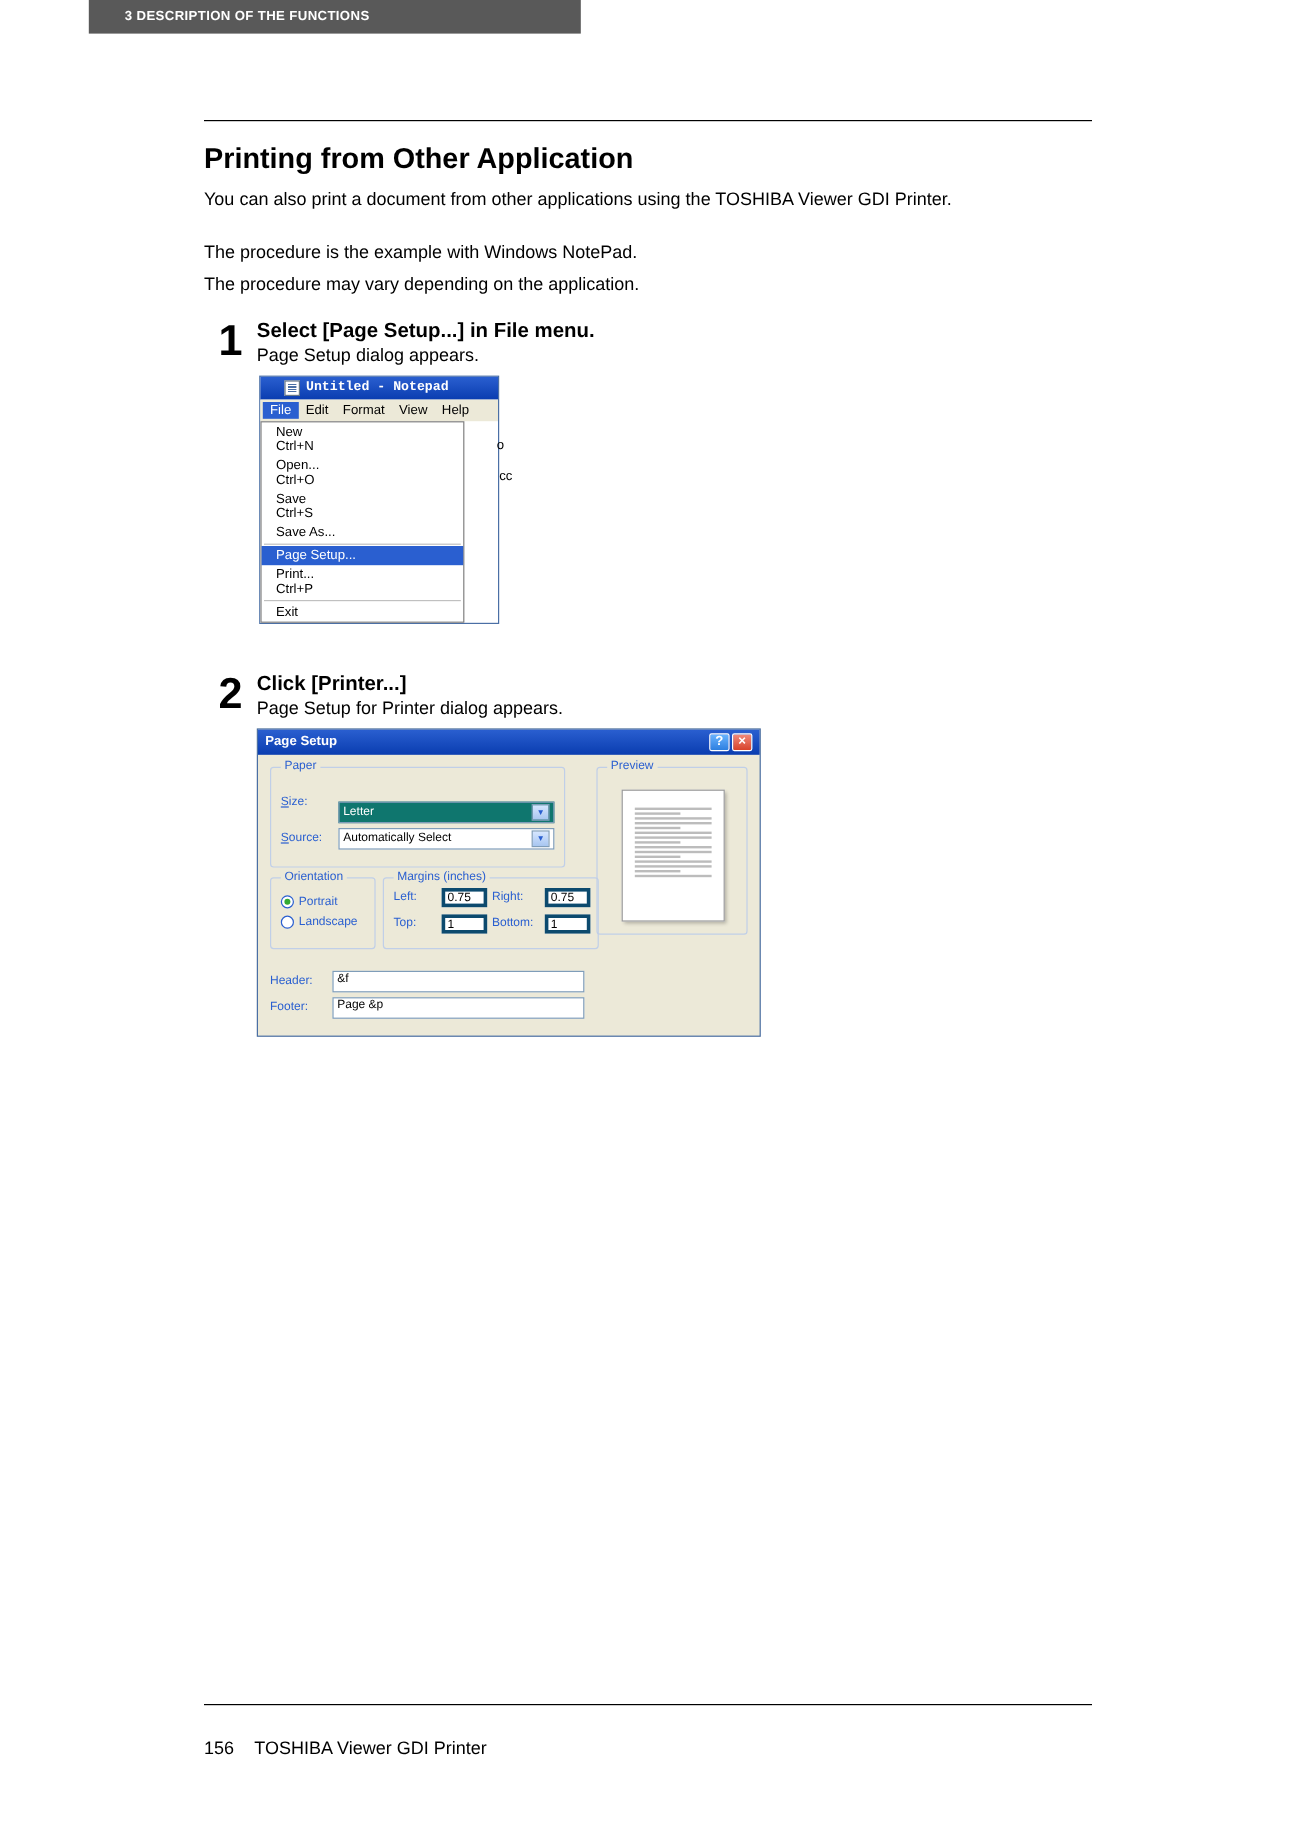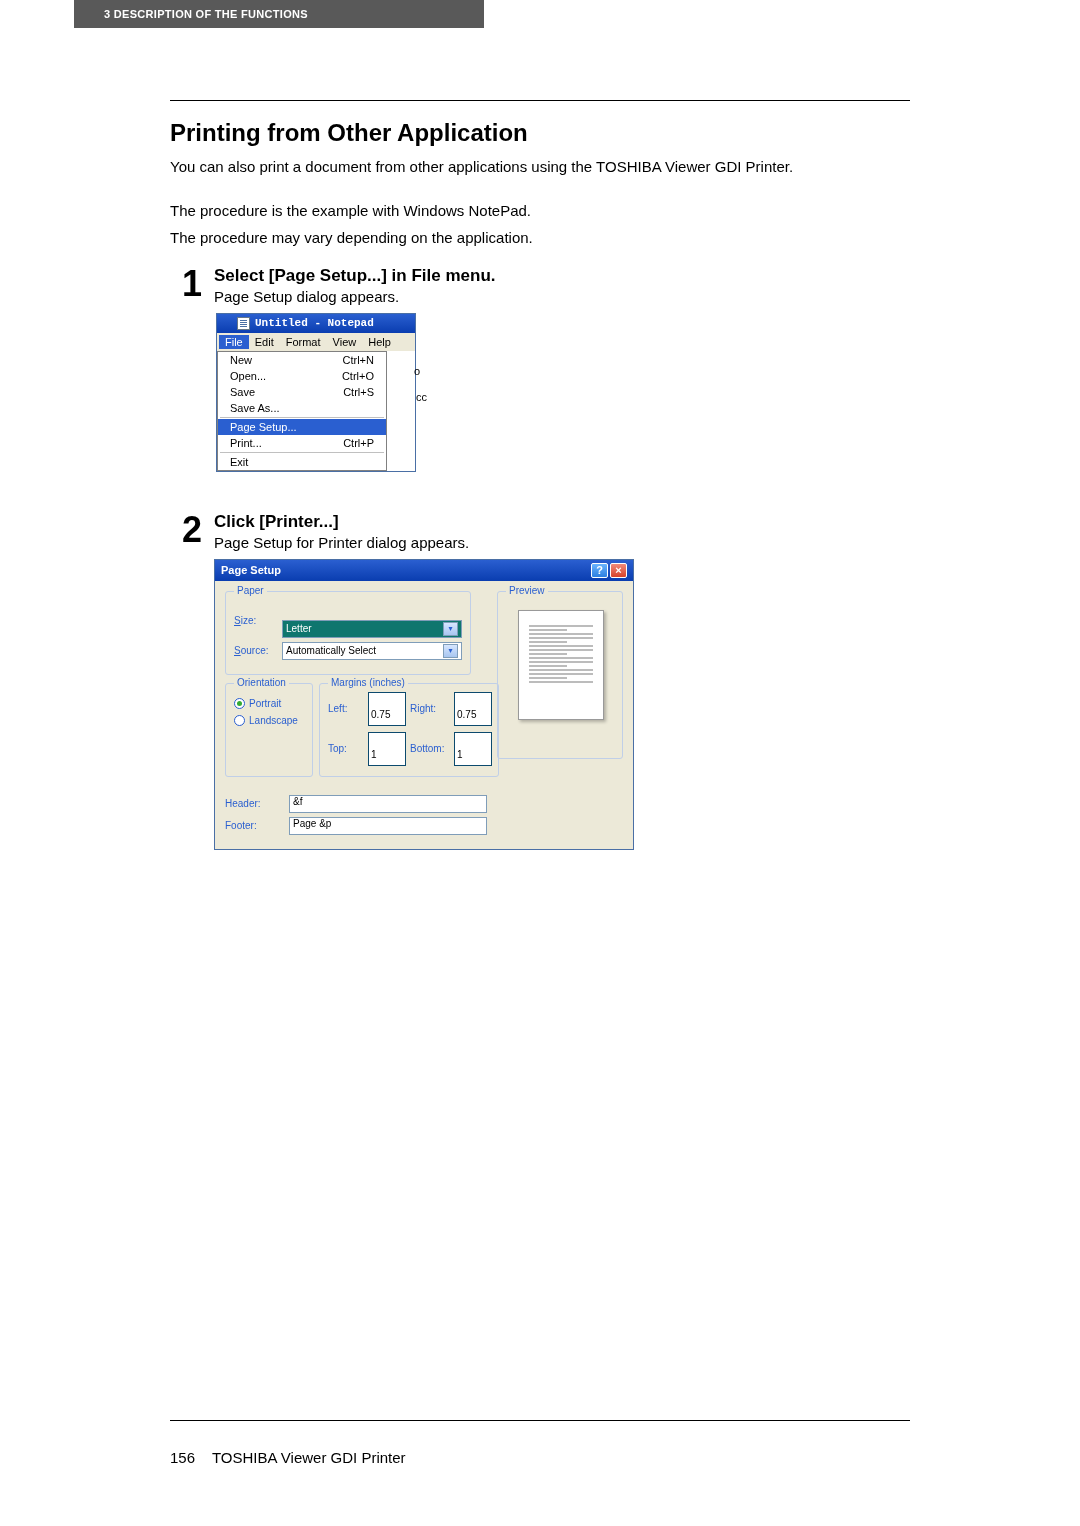--- a/index.html
+++ b/index.html
@@ -118,20 +118,21 @@
   }
   .file-menu {
     border: 1px solid #808080;
     background: #fff;
     width: 170px;
   }
   .file-menu .row {
     display: flex;
     justify-content: space-between;
     padding: 2px 12px;
+    flex-direction: column;
   }
   .file-menu .group-div {
     border-top: 1px solid #c0c0c0;
     margin: 1px 2px;
   }
   .file-menu .row.selected {
     background: #2a5fd0;
     color: #fff;
   }
   .floating-cc {
@@ -248,47 +249,47 @@
   .ps-radio-circle.checked::after{
     content:""; width:5px;height:5px;border-radius:50%;background:#33aa33;
   }
   .ps-margin-grid {
     display: grid;
     grid-template-columns: 36px 38px 40px 38px;
     gap: 6px 4px;
     align-items: center;
   }
   .ps-input-small {
-    width: 38px; height:16px; border:1px solid #0c4a6e; background:#fff; color:#000;
-    padding: 16px 2px; font-size:10px;
+    width: 38px; height:16px; border:3px solid #0c4a6e; background:#fff; color:#000;
+    padding: 0 2px; font-size:10px;
   }
   .ps-preview-box {
     position: absolute;
     right: 10px; top: 10px;
-    width: 126px; height: 168px;
+    width: 126px; height: 140px;
     border: 1px solid #c0cfe8;
     border-radius: 3px;
   }
   .ps-preview-legend {
     position:absolute; top:-7px; left:8px; background:#ece9d8; padding:0 3px; color:#2a5fd0;
   }
   .ps-preview-page {
     position:absolute; left:20px; top:18px; width:86px; height:110px;
     background:#fff; border:1px solid #999;
     box-shadow: 2px 2px 3px rgba(0,0,0,.25);
     padding: 12px 10px;
   }
   .ps-preview-page .ln {
     height: 2px; background:#bcbcbc; margin: 2px 0;
   }
   .ps-preview-page .ln.short { width: 60%; }
   .ps-hf-row {
     display:flex; align-items:center; margin: 4px 0;
   }
-  .ps-hf-row label { width: 64px; color:#2a5fd0; }
+  .ps-hf-row label { width: 52px; color:#2a5fd0; }
   .ps-input-long {
     flex:1; height:18px; border:1px solid #7f9db9; background:#fff;
     color:#000; padding:0 3px; font-size:10px;
   }
   .ps-button-row {
     display:flex; justify-content:flex-end; gap:6px; padding: 8px 10px 10px;
   }
   .ps-button {
     min-width: 64px; height: 21px;
     border: 1px solid #7f9db9;

